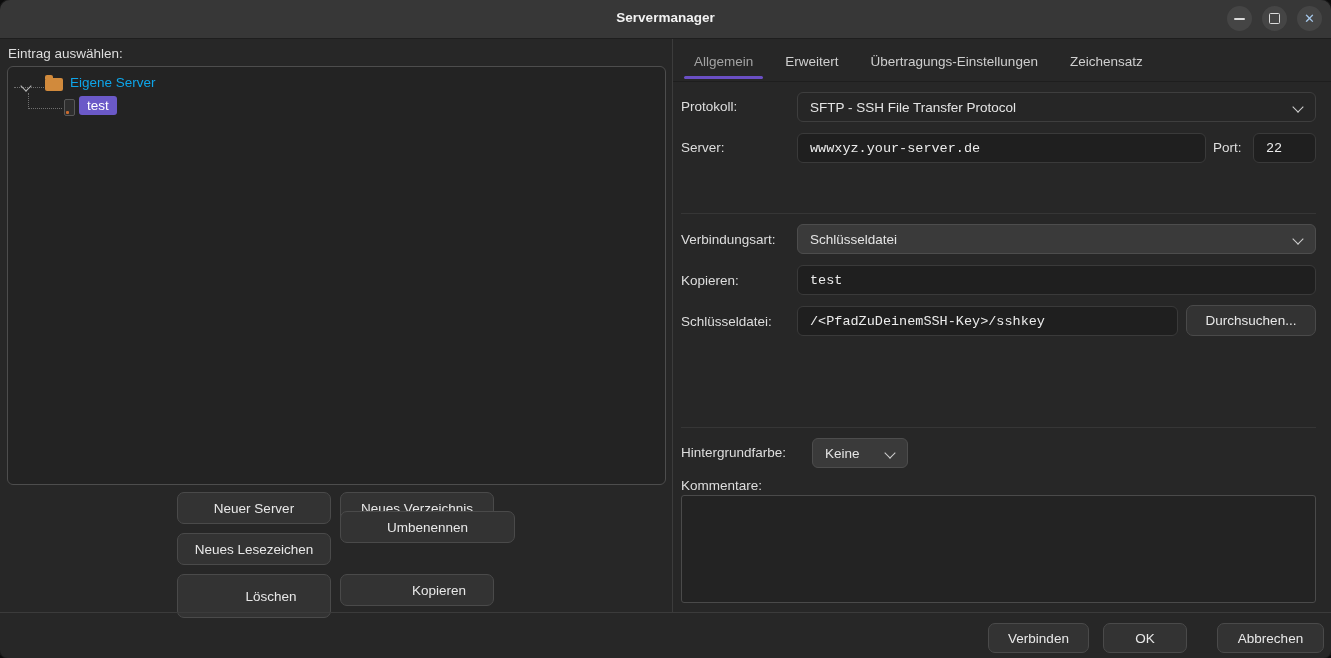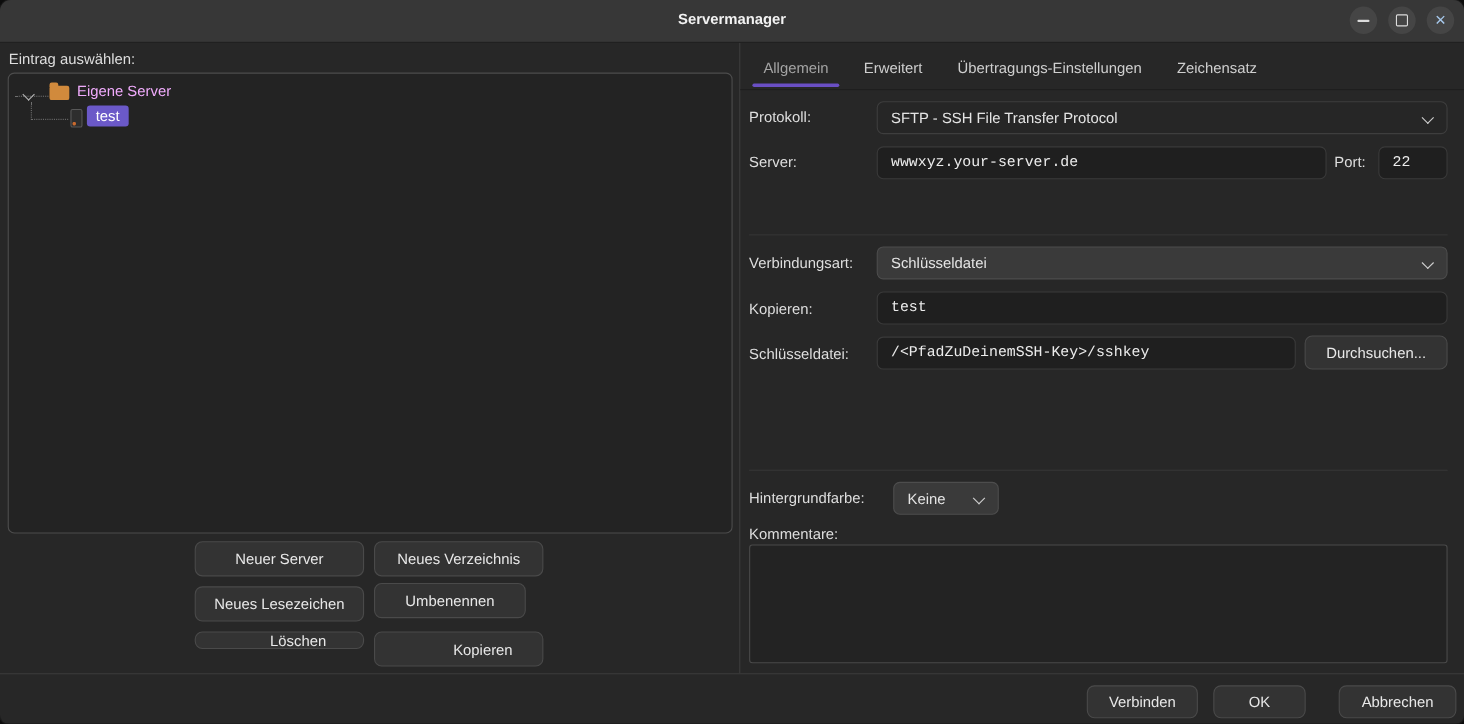--- a/index.html
+++ b/index.html
@@ -46,21 +46,21 @@
     position:absolute;left:7px;top:66px;width:657px;height:417px;
     background:#232323;border:1px solid #4d4d4d;border-radius:6px;
   }
   .tree-hline{position:absolute;left:6px;top:20px;width:30px;border-top:1px dotted #6f6f6f;}
   .expander{
     position:absolute;left:14px;top:15px;width:7px;height:7px;
     border-right:1.6px solid #b9b9b9;border-bottom:1.6px solid #b9b9b9;transform:rotate(45deg);
   }
   .folder-icon{position:absolute;left:37px;top:11px;width:18px;height:13px;background:#d18a3c;border-radius:2px;}
   .folder-icon::before{content:'';position:absolute;top:-3px;left:0;width:8px;height:4px;background:#d18a3c;border-radius:2px 2px 0 0;}
-  .tree-root-label{position:absolute;left:62px;top:8px;color:#f0abfc;}
+  .tree-root-label{position:absolute;left:62px;top:8px;color:#0ea5e9;}
   .tree-connector{position:absolute;left:20px;top:26px;width:33px;height:15px;border-left:1px dotted #6f6f6f;border-bottom:1px dotted #6f6f6f;}
   .server-icon{position:absolute;left:56px;top:32px;width:9px;height:15px;background:#2e2e2e;border:1px solid #585858;border-radius:2px;}
   .server-icon::after{content:'';position:absolute;left:1px;bottom:1px;width:3px;height:3px;background:#c96a2e;border-radius:1px;}
   .test-chip{position:absolute;left:71px;top:29px;background:#6b59c8;color:#ffffff;border-radius:3px;padding:2px 8px;}
   
   .vdivider{position:absolute;left:672px;top:39px;width:1px;height:573px;background:#3c3c3c;}
   .tabs{position:absolute;left:684px;top:46px;display:flex;gap:12px;}
   .tab{position:relative;padding:8px 10px 10px 10px;color:#cfcfcf;cursor:default;}
   .tab.active{color:#a3a3a3;}
   .tab.active::after{content:'';position:absolute;left:0;right:0;bottom:0;height:3px;background:#6a4fc4;border-radius:2px;}
@@ -101,22 +101,22 @@
     <div class="folder-icon"></div>
     <div class="tree-root-label">Eigene Server</div>
     <div class="tree-connector"></div>
     <div class="server-icon"></div>
     <div class="test-chip">test</div>
   </div>
 
   <div class="btn" style="left:177px;top:492px;width:154px;height:32px;">Neuer Server</div>
   <div class="btn" style="left:340px;top:492px;width:154px;height:32px;">Neues Verzeichnis</div>
   <div class="btn" style="left:177px;top:533px;width:154px;height:32px;">Neues Lesezeichen</div>
-  <div class="btn" style="left:340px;top:530px;width:138px;height:32px;">Umbenennen</div>
-  <div class="btn" style="left:177px;top:574px;width:154px;height:16px;padding-left:34px;">Löschen</div>
+  <div class="btn" style="left:340px;top:511px;width:175px;height:32px;">Umbenennen</div>
+  <div class="btn" style="left:177px;top:574px;width:154px;height:44px;padding-left:34px;">Löschen</div>
   <div class="btn" style="left:340px;top:574px;width:154px;height:32px;padding-left:44px;">Kopieren</div>
 
   <div class="vdivider"></div>
   <div class="tabs">
     <div class="tab active">Allgemein</div>
     <div class="tab">Erweitert</div>
     <div class="tab">Übertragungs-Einstellungen</div>
     <div class="tab">Zeichensatz</div>
   </div>
   <div class="tabline"></div>

